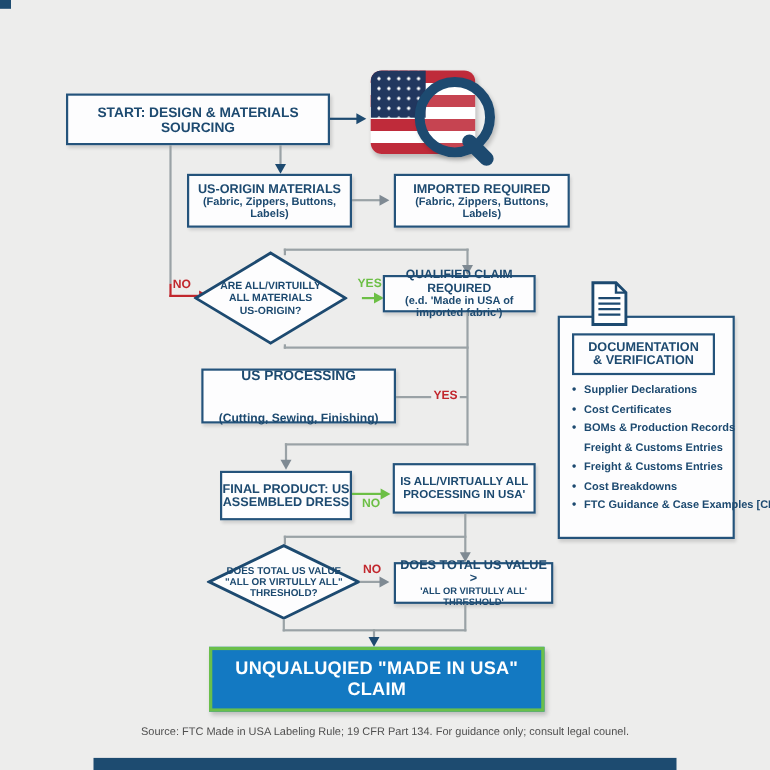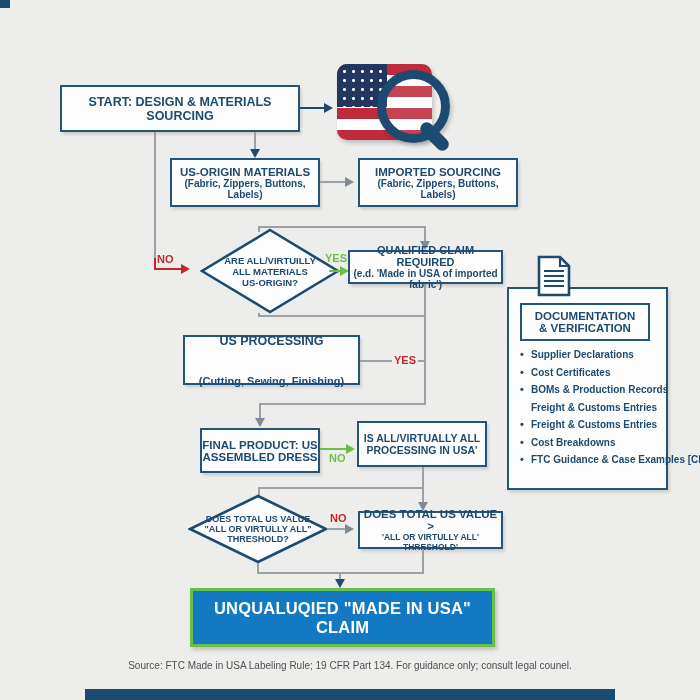--- a/index.html
+++ b/index.html
@@ -147,43 +147,43 @@
 
   <div class="box" style="left:170px; top:158px; width:150px; height:49px;">
     <div class="t1" style="font-size:11.5px;">US-ORIGIN MATERIALS</div>
     <div class="t2" style="font-size:10px;">(Fabric, Zippers, Buttons, Labels)</div>
   </div>
 
   <div class="hline" style="left:320px; top:181px; width:26px;"></div>
   <div class="ar" style="left:345px; top:177px;"></div>
 
   <div class="box" style="left:358px; top:158px; width:160px; height:49px;">
-    <div class="t1" style="font-size:11.5px;">IMPORTED SOURCING</div>
+    <div class="t1" style="font-size:11.5px;">IMPORTED REQUIRED</div>
     <div class="t2" style="font-size:10px;">(Fabric, Zippers, Buttons, Labels)</div>
   </div>
 
   <div class="vline" style="left:258px; top:226px; height:6px;"></div>
   <div class="hline" style="left:258px; top:226px; width:168px;"></div>
   <div class="vline" style="left:424px; top:226px; height:16px;"></div>
   <div class="ad" style="left:420px; top:241px;"></div>
 
-  <div class="dwrap" style="left:200px; top:228px; width:140px; height:86px;">
+  <div class="dwrap" style="left:176px; top:228px; width:140px; height:86px;">
     <svg width="140" height="86" viewBox="0 0 140 86">
       <polygon points="70,2 138,43 70,84 2,43" fill="#fdfdfe" stroke="#1d4a70" stroke-width="2.6"></polygon>
     </svg>
     <div class="dtext" style="left:0; top:0; width:140px; height:86px; font-size:9.5px;">ARE ALL/VIRTUILLY
 ALL MATERIALS
 US-ORIGIN?</div>
   </div>
 
   <div class="hline greenline" style="left:329px; top:270px; width:13px;"></div>
   <div class="ar green" style="left:340px; top:266px;"></div>
   <div class="lbl green" style="left:325px; top:253px;">YES</div>
 
-  <div class="box" style="left:348px; top:250px; width:155px; height:34px;">
+  <div class="box" style="left:348px; top:250px; width:139px; height:34px;">
     <div class="t1" style="font-size:11px;">QUALIFIED CLAIM REQUIRED</div>
     <div class="t2" style="font-size:10px;">(e.d. 'Made in USA of imported fabric')</div>
   </div>
 
   <div class="doc-panel">
     <div class="doc-title">DOCUMENTATION
 &amp; VERIFICATION</div>
     <ul class="doc-list">
       <li>Supplier Declarations</li>
       <li>Cost Certificates</li>

